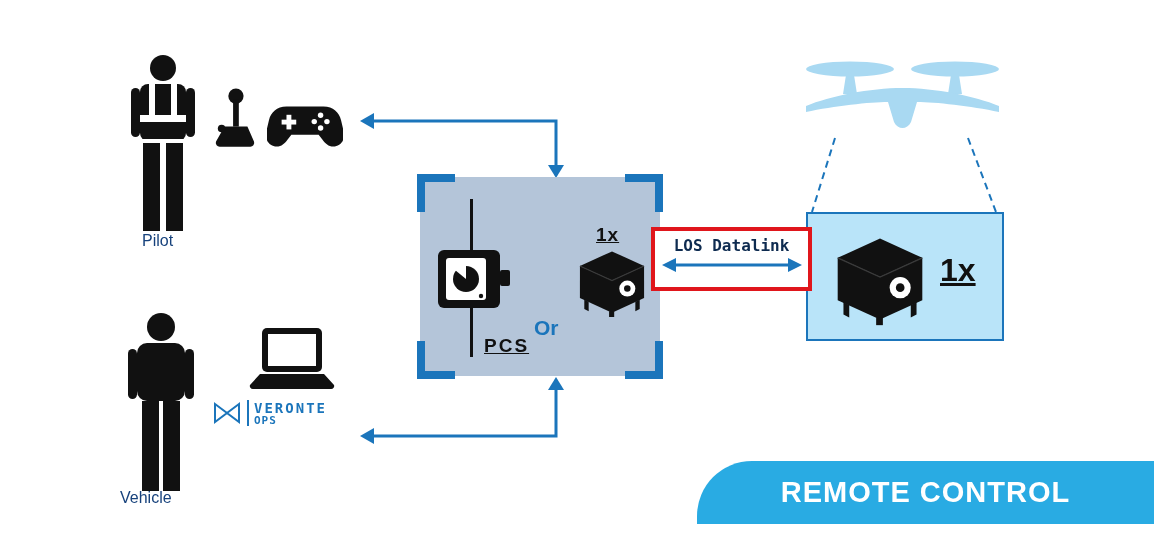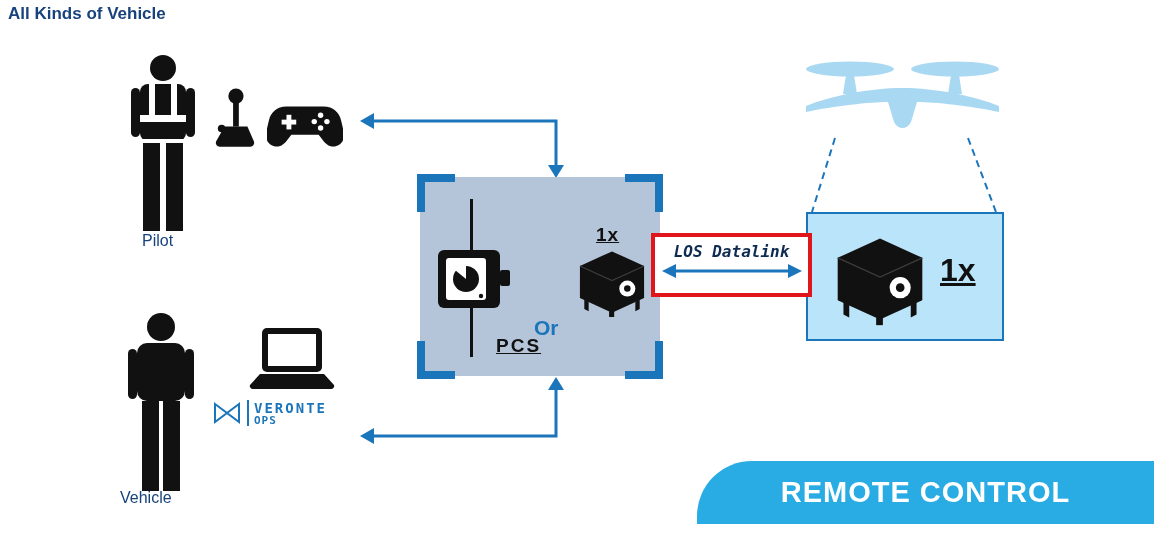--- a/index.html
+++ b/index.html
@@ -35,45 +35,44 @@
   .c-tl { left:-3px; top:-3px; border-top-width:8px; border-left-width:8px; }
   .c-tr { right:-3px; top:-3px; border-top-width:8px; border-right-width:8px; }
   .c-bl { left:-3px; bottom:-3px; border-bottom-width:8px; border-left-width:8px; }
   .c-br { right:-3px; bottom:-3px; border-bottom-width:8px; border-right-width:8px; }
 
   .antenna-line { position:absolute; left:50px; top:22px; width:3px; height:158px; background:#111; }
   .radio-icon { position:absolute; left:16px; top:69px; width:76px; height:66px; }
   .or-label { position:absolute; left:114px; top:93px; font-size:21px; font-weight:bold; color:#1B75BB;margin-top:46px; }
   .pcs-count { position:absolute; left:176px; top:47px; font-size:19px; font-weight:bold; color:#111; text-decoration:underline; letter-spacing:1px; }
   .pcs-cube { position:absolute; left:154px; top:70px; width:76px; height:70px; }
-  .pcs-name { position:absolute; left:76px; top:158px; font-size:19px; font-weight:bold; color:#111; text-decoration:underline; letter-spacing:2px; }
-
-  
-  .datalink-box { left:651px; top:233px; width:161px; height:64px; background:#ffffff; border:4px solid #E0161C; text-align:center; z-index:5;font-style:italic; }
+  .pcs-name { position:absolute; left:64px; top:158px; font-size:19px; font-weight:bold; color:#111; text-decoration:underline; letter-spacing:2px; }
+
+  
+  .datalink-box { left:651px; top:227px; width:161px; height:64px; background:#ffffff; border:4px solid #E0161C; text-align:center; z-index:5; }
   .datalink-label { display:block; margin-top:5px; font-family:"DejaVu Sans Mono", monospace; font-weight:bold; font-size:16px; color:#0E2B50; }
   .datalink-arrow { width:144px; height:18px; margin-top:1px; }
 
   
   .aircraft-box { left:806px; top:212px; width:198px; height:129px; background:#B9E4F9; border:2px solid #1B75BB; }
   .aircraft-cube { position:absolute; left:22px; top:18px; width:100px; height:94px; }
   .aircraft-count { position:absolute; left:132px; top:38px; font-size:32px; font-weight:bold; color:#111; text-decoration:underline; }
 
   .drone-icon { left:800px; top:60px; width:205px; height:80px; }
   .drone-dashes { left:800px; top:136px; width:210px; height:78px; }
 
   
   .banner { left:697px; top:461px; width:457px; height:63px; background:#29ABE3; border-top-left-radius:55px; display:flex; align-items:center; justify-content:center; }
   .banner-label { color:#ffffff; font-size:29px; font-weight:bold; letter-spacing:1px; }
 </style>
 </head>
 <body>
 
 <div class="canvas">
 
-  <div class="abs diagram-title">All Kinds of Vehicle</div>
 
   <svg class="abs pilot-icon" viewBox="0 0 70 176">
     <g fill="#111">
       <circle cx="35" cy="13" r="13"></circle>
       <rect x="12" y="29" width="46" height="57" rx="8"></rect>
       <rect x="3" y="33" width="9" height="49" rx="4.5"></rect>
       <rect x="58" y="33" width="9" height="49" rx="4.5"></rect>
       <rect x="15" y="88" width="17" height="88"></rect>
       <rect x="38" y="88" width="17" height="88"></rect>
     </g>

